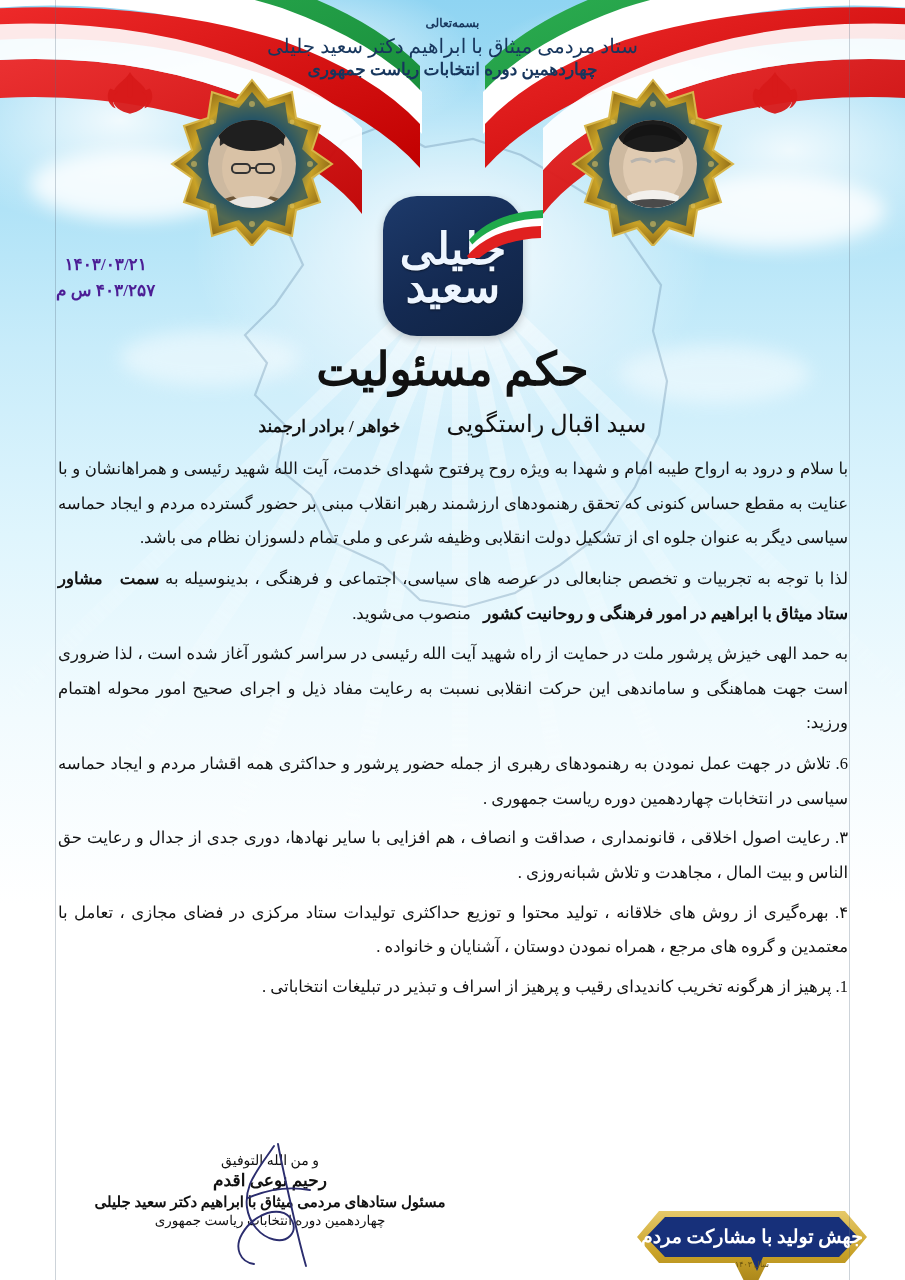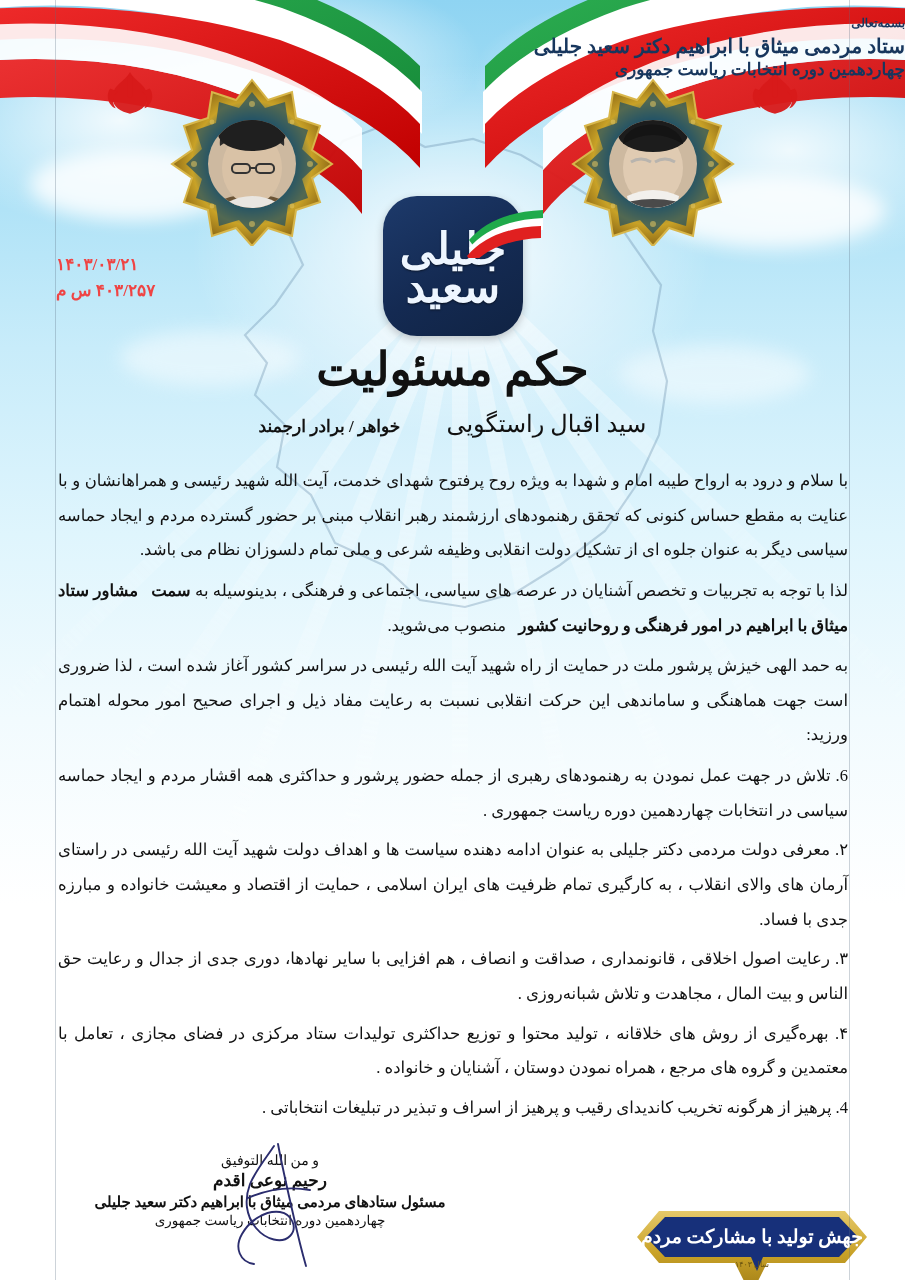--- a/index.html
+++ b/index.html
@@ -41,31 +41,31 @@
   .flag-right{right:-10px;}
 
   
   .medallion{position:absolute;width:168px;height:168px;}
   .medallion svg{width:100%;height:100%;}
   .med-left{left:168px;top:78px;}
   .med-right{right:168px;top:78px;}
 
   
   .header-block{
-    position:absolute;left:0;top:16px;width:905px;text-align:right;
+    position:absolute;left:0;top:16px;width:905px;text-align:center;
     color:#17365d;direction:rtl;
   }
   .besmeh{font-size:12px;font-weight:bold;letter-spacing:.2px;margin-bottom:2px;}
-  .org1{font-size:20px;font-weight:bold;line-height:1.3;}
+  .org1{font-size:20px;font-weight:normal;line-height:1.3;}
   .org2{font-size:17px;font-weight:bold;line-height:1.35;}
 
   
   .datestamp{
-    position:absolute;left:56px;top:252px;direction:rtl;text-align:left;
-    color:#ef4444;font-size:17px;font-weight:bold;line-height:1.55;
+    position:absolute;left:56px;top:252px;direction:rtl;text-align:center;
+    color:#4c1d95;font-size:17px;font-weight:bold;line-height:1.55;
     font-family:"Liberation Serif",serif;
   }
 
   
   .logo{position:absolute;left:383px;top:196px;width:140px;height:140px;}
   .logo-box{
     position:absolute;left:0;top:0;width:140px;height:140px;border-radius:34px;
     background:linear-gradient(150deg,#1d3a6b 0%,#142a52 55%,#102343 100%);
     box-shadow:0 3px 9px rgba(0,0,0,.22);
   }
@@ -88,21 +88,21 @@
   .recipient-row{
     position:absolute;left:0;top:410px;width:905px;direction:rtl;
     display:flex;justify-content:center;gap:46px;align-items:baseline;
     color:#111;
   }
   .recipient-salut{font-size:17px;font-weight:bold;}
   .recipient-name{font-size:24px;font-weight:normal;}
 
   
   .body{
-    position:absolute;left:58px;top:464px;width:790px;direction:rtl;
+    position:absolute;left:58px;top:452px;width:790px;direction:rtl;
     color:#111;font-size:16.5px;line-height:2.10;text-align:justify;
   }
   .body p{margin:0 0 6px 0;text-align:justify;text-align-last:right;}
   .body p.just{text-align:justify;}
   .pos{font-weight:bold;}
   .lbl{font-weight:bold;}
   .body ol{margin:0;padding:0;list-style:none;}
   .body li{margin:0 0 5px 0;text-align:justify;}
 
   
@@ -320,34 +320,33 @@
 
   <div class="recipient-row">
     <span class="recipient-name">سید اقبال راستگویی</span>
     <span class="recipient-salut">خواهر / برادر ارجمند</span>
   </div>
 
   <div class="body">
     <p class="just">با سلام و درود به ارواح طیبه امام و شهدا به ویژه روح پرفتوح شهدای خدمت، آیت الله شهید رئیسی و همراهانشان و با عنایت به مقطع حساس کنونی که تحقق رهنمودهای ارزشمند رهبر انقلاب مبنی بر حضور گسترده مردم و ایجاد حماسه سیاسی دیگر به عنوان جلوه ای از تشکیل دولت انقلابی وظیفه شرعی و ملی تمام دلسوزان نظام می باشد.</p>
 
     <p class="just">
-      <span>لذا با توجه به تجربیات و تخصص آشنایان در عرصه های سیاسی، اجتماعی و فرهنگی ، بدینوسیله به</span>
+      <span>لذا با توجه به تجربیات و تخصص جنابعالی در عرصه های سیاسی، اجتماعی و فرهنگی ، بدینوسیله به</span>
       <span class="lbl">سمت</span>&nbsp;&nbsp;
       <span class="pos">مشاور ستاد میثاق با ابراهیم در امور فرهنگی و روحانیت کشور</span>&nbsp;&nbsp;
       <span>منصوب می‌شوید.</span>
     </p>
 
     <p class="just">به حمد الهی خیزش پرشور ملت در حمایت از راه شهید آیت الله رئیسی در سراسر کشور آغاز شده است ، لذا ضروری است جهت هماهنگی و ساماندهی این حرکت انقلابی نسبت به رعایت مفاد ذیل و اجرای صحیح امور محوله اهتمام ورزید:</p>
 
     <ol>
       <li>6. تلاش در جهت عمل نمودن به رهنمودهای رهبری از جمله حضور پرشور و حداکثری همه اقشار مردم و ایجاد حماسه سیاسی در انتخابات چهاردهمین دوره ریاست جمهوری .</li>
-      <li>۲. معرفی دولت مردمی دکتر جلیلی به عنوان ادامه دهنده سیاست ها و اهداف دولت شهید آیت الله رئیسی در راستای آرمان های والای انقلاب ، به کارگیری تمام ظرفیت های ایران اسلامی ، حمایت از اقتصاد و معیشت خانواده و مبارزه جدی با فساد.</li>
       <li>۳. رعایت اصول اخلاقی ، قانونمداری ، صداقت و انصاف ، هم افزایی با سایر نهادها، دوری جدی از جدال و رعایت حق الناس و بیت المال ، مجاهدت و تلاش شبانه‌روزی .</li>
       <li>۴. بهره‌گیری از روش های خلاقانه ، تولید محتوا و توزیع حداکثری تولیدات ستاد مرکزی در فضای مجازی ، تعامل با معتمدین و گروه های مرجع ، همراه نمودن دوستان ، آشنایان و خانواده .</li>
-      <li>4. پرهیز از هرگونه تخریب کاندیدای رقیب و پرهیز از اسراف و تبذیر در تبلیغات انتخاباتی .</li>
+      <li>1. پرهیز از هرگونه تخریب کاندیدای رقیب و پرهیز از اسراف و تبذیر در تبلیغات انتخاباتی .</li>
     </ol>
   </div>
 
   <div class="sign">
     <div class="tawfiq">و من الله التوفیق</div>
     <div class="who">رحیم نوعی اقدم</div>
     <div class="role1">مسئول ستادهای مردمی میثاق با ابراهیم دکتر سعید جلیلی</div>
     <div class="role2">چهاردهمین دوره انتخابات ریاست جمهوری</div>
   </div>
 

